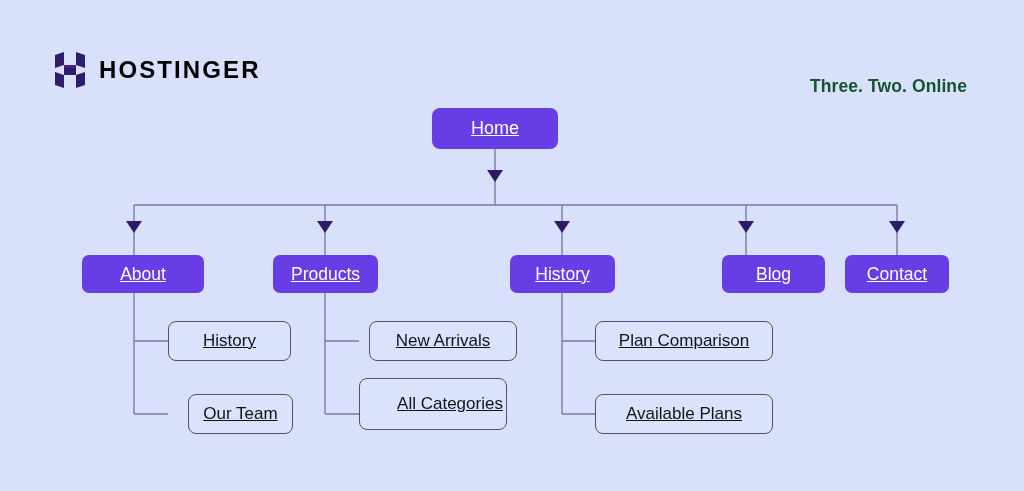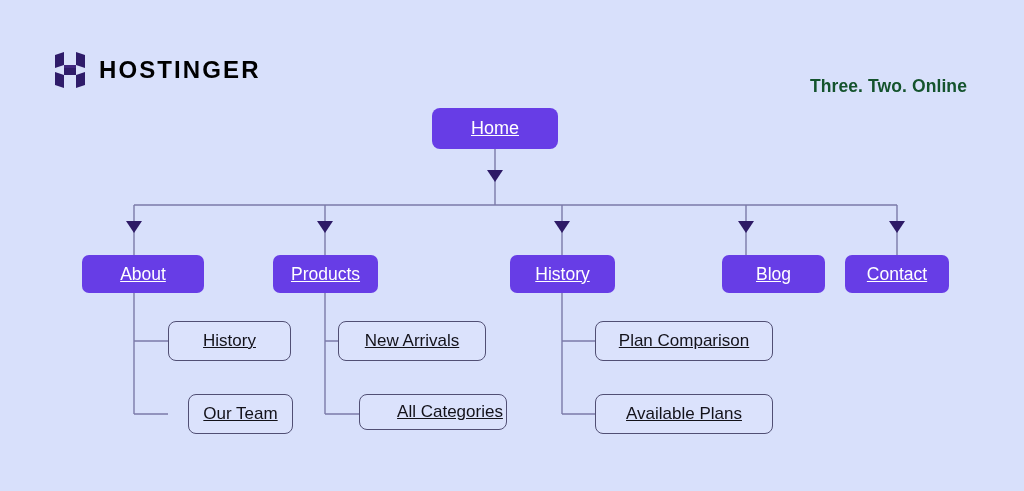--- a/index.html
+++ b/index.html
@@ -129,24 +129,24 @@
     <span>Contact</span>
   </div>
 
   <div class="node leaf" style="left:168px;top:321px;width:123px;height:40px;">
     <span>History</span>
   </div>
   <div class="node leaf" style="left:168px;top:394px;width:105px;height:40px;margin-left:20px;">
     <span>Our Team</span>
   </div>
 
-  <div class="node leaf" style="left:338px;top:321px;width:148px;height:40px;">
+  <div class="node leaf" style="left:369px;top:321px;width:148px;height:40px;">
     <span>New Arrivals</span>
   </div>
-  <div class="node leaf" style="left:359px;top:394px;width:148px;height:36px;padding-left:34px;">
+  <div class="node leaf" style="left:359px;top:378px;width:148px;height:52px;padding-left:34px;">
     <span>All Categories</span>
   </div>
 
   <div class="node leaf" style="left:595px;top:321px;width:178px;height:40px;">
     <span>Plan Comparison</span>
   </div>
   <div class="node leaf" style="left:595px;top:394px;width:178px;height:40px;">
     <span>Available Plans</span>
   </div>
 

